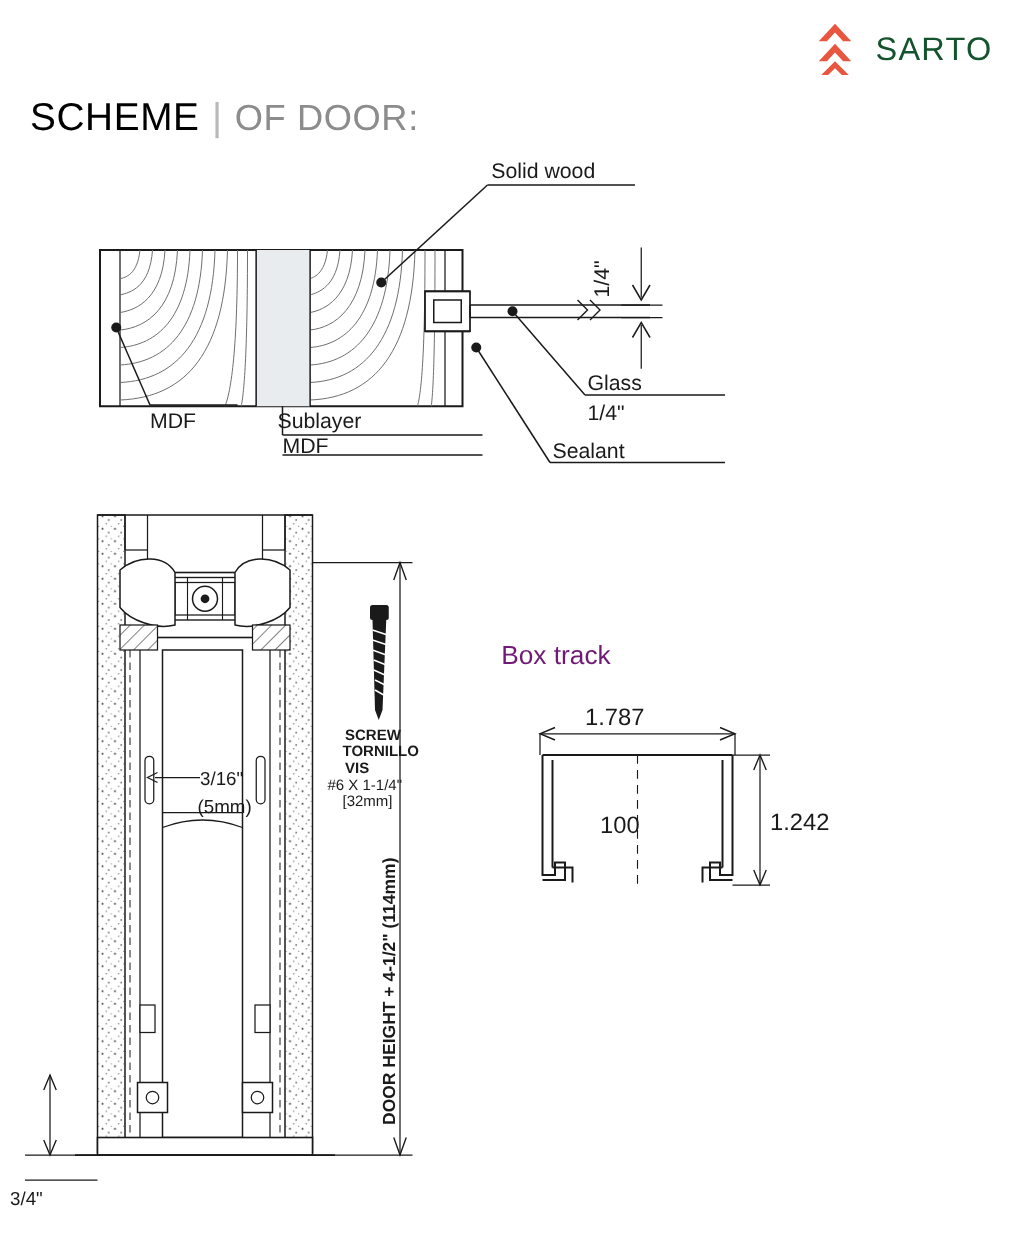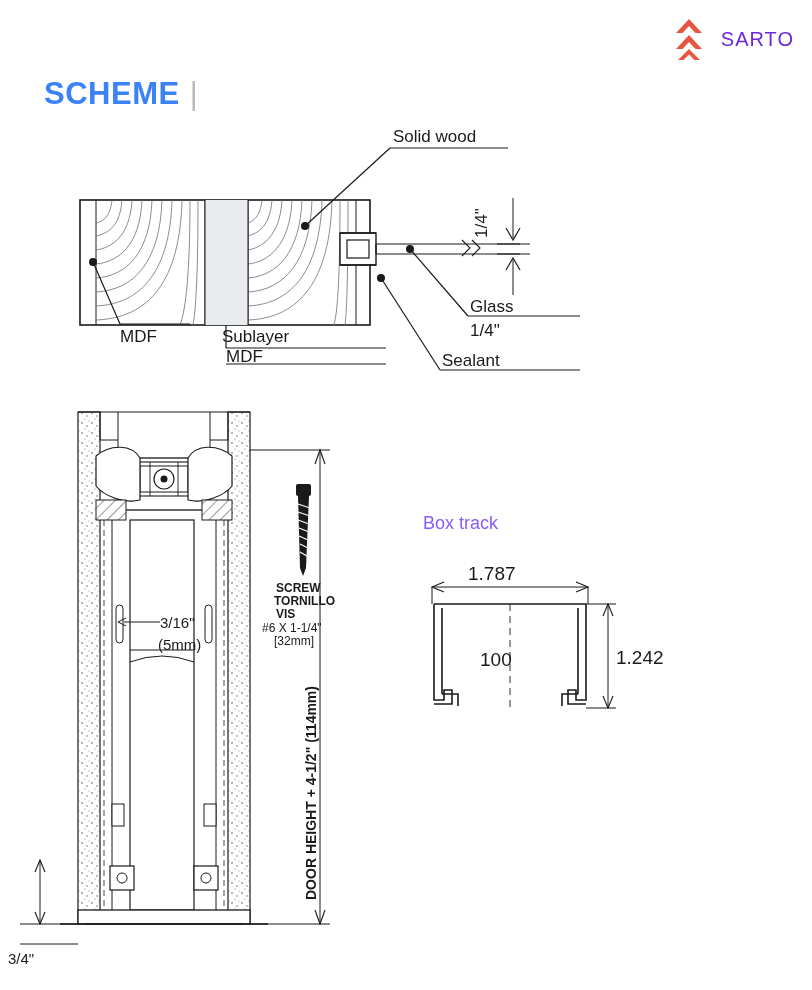--- a/index.html
+++ b/index.html
@@ -23,41 +23,40 @@
     display: flex;
     align-items: center;
     gap: 12px;
   }
   .brand-mark {
     width: 40px;
     height: 42px;
     display: block;
   }
   .brand-name {
-    font-size: 20px;
+    font-size: 26px;
     letter-spacing: 1px;
-    color: #6d28d9;
+    color: #14532d;
     font-family: "Liberation Sans", sans-serif;
     font-weight: 400;
   }
   
   .title-row {
     position: absolute;
     left: 24px;
     top: 76px;
     display: flex;
     align-items: baseline;
     gap: 10px;
   }
   .title-main {
     font-size: 31px;
-    font-weight: bold;
-    color: #3b82f6;
+    font-weight: normal;
+    color: #000000;
     letter-spacing: 0.5px;
-    margin-left: 20px;
   }
   .title-sep {
     font-size: 31px;
     color: #b9b9b9;
     font-weight: 300;
   }
   .title-sub {
     font-size: 29px;
     color: #8c8c8c;
     font-weight: 400;
@@ -66,44 +65,45 @@
   
   .dwg {
     position: absolute;
   }
   #top-section { left: 0; top: 120px; width: 812px; height: 290px; }
   #bottom-section { left: 0; top: 400px; width: 400px; height: 590px; }
   #boxtrack-section { left: 400px; top: 504px; width: 412px; height: 240px; }
 
   .boxtrack-title {
     position: absolute;
-    left: 423px;
+    left: 401px;
     top: 513px;
-    font-size: 18px;
-    color: #8b5cf6;
+    font-size: 21px;
+    color: #701a75;
     font-family: "Liberation Sans", sans-serif;
   }
   svg { display: block; }
   text { font-family: "Liberation Sans", sans-serif; fill: #1a1a1a; }
 </style>
 </head>
 <body>
 
 <div class="brand">
   <svg class="brand-mark" viewBox="0 0 40 42">
     <path d="M20 1 L33 15 L26.5 15 L20 8 L13.5 15 L7 15 Z" fill="#e8563f"></path>
     <path d="M20 17 L33 31 L26.5 31 L20 24 L13.5 31 L7 31 Z" fill="#e8563f"></path>
     <path d="M20 31 L31 42 L25.5 42 L20 36.5 L14.5 42 L9 42 Z" fill="#e8563f"></path>
   </svg>
   <span class="brand-name">SARTO</span>
 </div>
 
 <div class="title-row">
   <span class="title-main">SCHEME</span>
   <span class="title-sep">|</span>
+  <span class="title-sub">OF DOOR:</span>
 </div>
 
 <div class="dwg" id="top-section">
 <svg width="812" height="290" viewBox="0 0 812 290">
 
   <rect x="80" y="80" width="290" height="125" fill="#ffffff" stroke="#1a1a1a" stroke-width="1.6"></rect>
 
   <line x1="96" y1="80" x2="96" y2="205" stroke="#1a1a1a" stroke-width="1"></line>
 
   <line x1="205" y1="80" x2="205" y2="205" stroke="#1a1a1a" stroke-width="1"></line>

